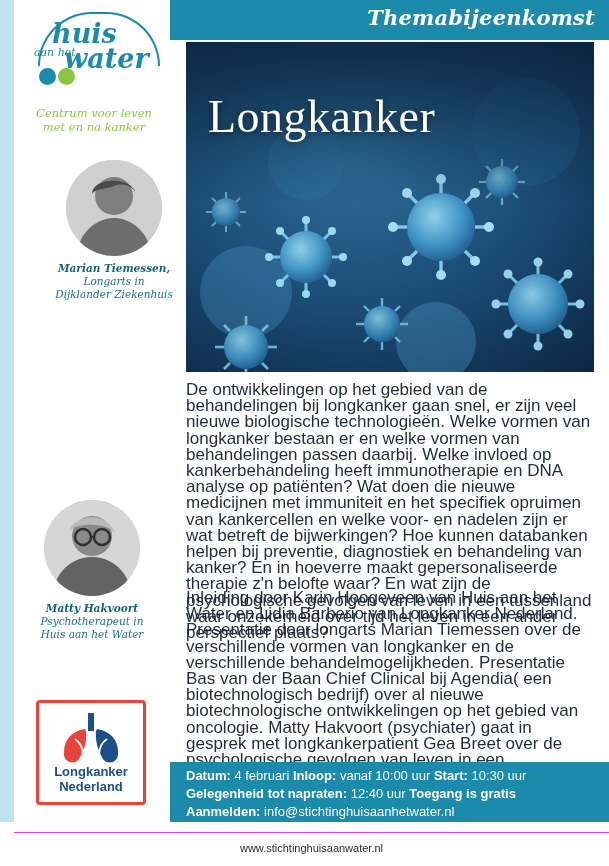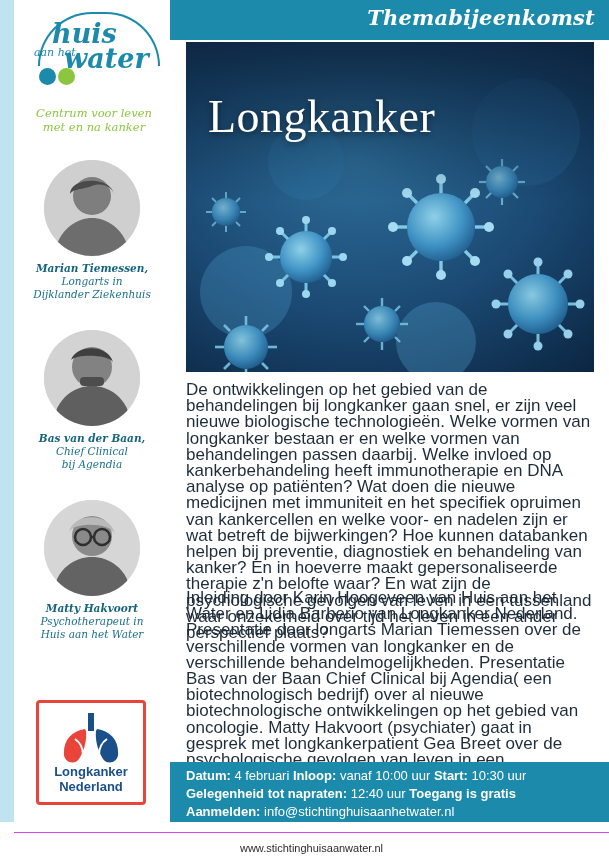--- a/index.html
+++ b/index.html
@@ -145,21 +145,21 @@
   .speaker .caption {
     margin-top: 6px;
     font-family: "DejaVu Serif", serif;
     font-style: italic;
     font-size: 10.5px;
     color: #1a6f8c;
     line-height: 13px;
   }
   .speaker .caption .nm { font-weight: bold; color: #15647f; }
 
-  #speaker-1 { top: 160px; }
+  #speaker-1 { top: 160px; padding-left: 22px; }
   #speaker-2 { top: 330px; }
   #speaker-3 { top: 500px; }
 
   
   .lkn-logo {
     position: absolute;
     left: 36px;
     top: 700px;
     width: 110px;
     height: 105px;
@@ -299,36 +299,20 @@
           <path d="M26 34 C26 16 70 16 70 36 C70 26 56 22 48 26 C38 30 30 28 26 34 Z" fill="#4a4a4a"></path>
         </svg>
       </div>
       <div class="caption">
         <span class="nm">Marian Tiemessen,</span><br>
         <span>Longarts in</span><br>
         <span>Dijklander Ziekenhuis</span>
       </div>
     </div>
 
-    <div class="speaker" id="speaker-2">
-      <div class="photo">
-        <svg width="96" height="96" viewBox="0 0 96 96" aria-hidden="true">
-          <rect width="96" height="96" fill="#d3d3d3"></rect>
-          <circle cx="48" cy="37" r="20" fill="#828282"></circle>
-          <path d="M8 96 C12 66 32 56 48 56 C64 56 84 66 88 96 Z" fill="#5f5f5f"></path>
-          <path d="M27 30 C32 14 64 14 69 32 C64 24 32 24 27 30 Z" fill="#3f3f3f"></path>
-          <rect x="36" y="47" width="24" height="9" rx="4" fill="#4d4d4d"></rect>
-        </svg>
-      </div>
-      <div class="caption">
-        <span class="nm">Bas van der Baan,</span><br>
-        <span>Chief Clinical</span><br>
-        <span>bij Agendia</span>
-      </div>
-    </div>
 
     <div class="speaker" id="speaker-3">
       <div class="photo">
         <svg width="96" height="96" viewBox="0 0 96 96" aria-hidden="true">
           <rect width="96" height="96" fill="#d6d6d6"></rect>
           <circle cx="48" cy="36" r="20" fill="#8a8a8a"></circle>
           <path d="M8 96 C12 67 32 57 48 57 C64 57 84 67 88 96 Z" fill="#636363"></path>
           <path d="M25 32 C30 12 66 12 71 34 C66 22 30 22 25 32 Z" fill="#b9b9b9"></path>
           <circle cx="39" cy="37" r="8" fill="none" stroke="#2f2f2f" stroke-width="2.5"></circle>
           <circle cx="58" cy="37" r="8" fill="none" stroke="#2f2f2f" stroke-width="2.5"></circle>

